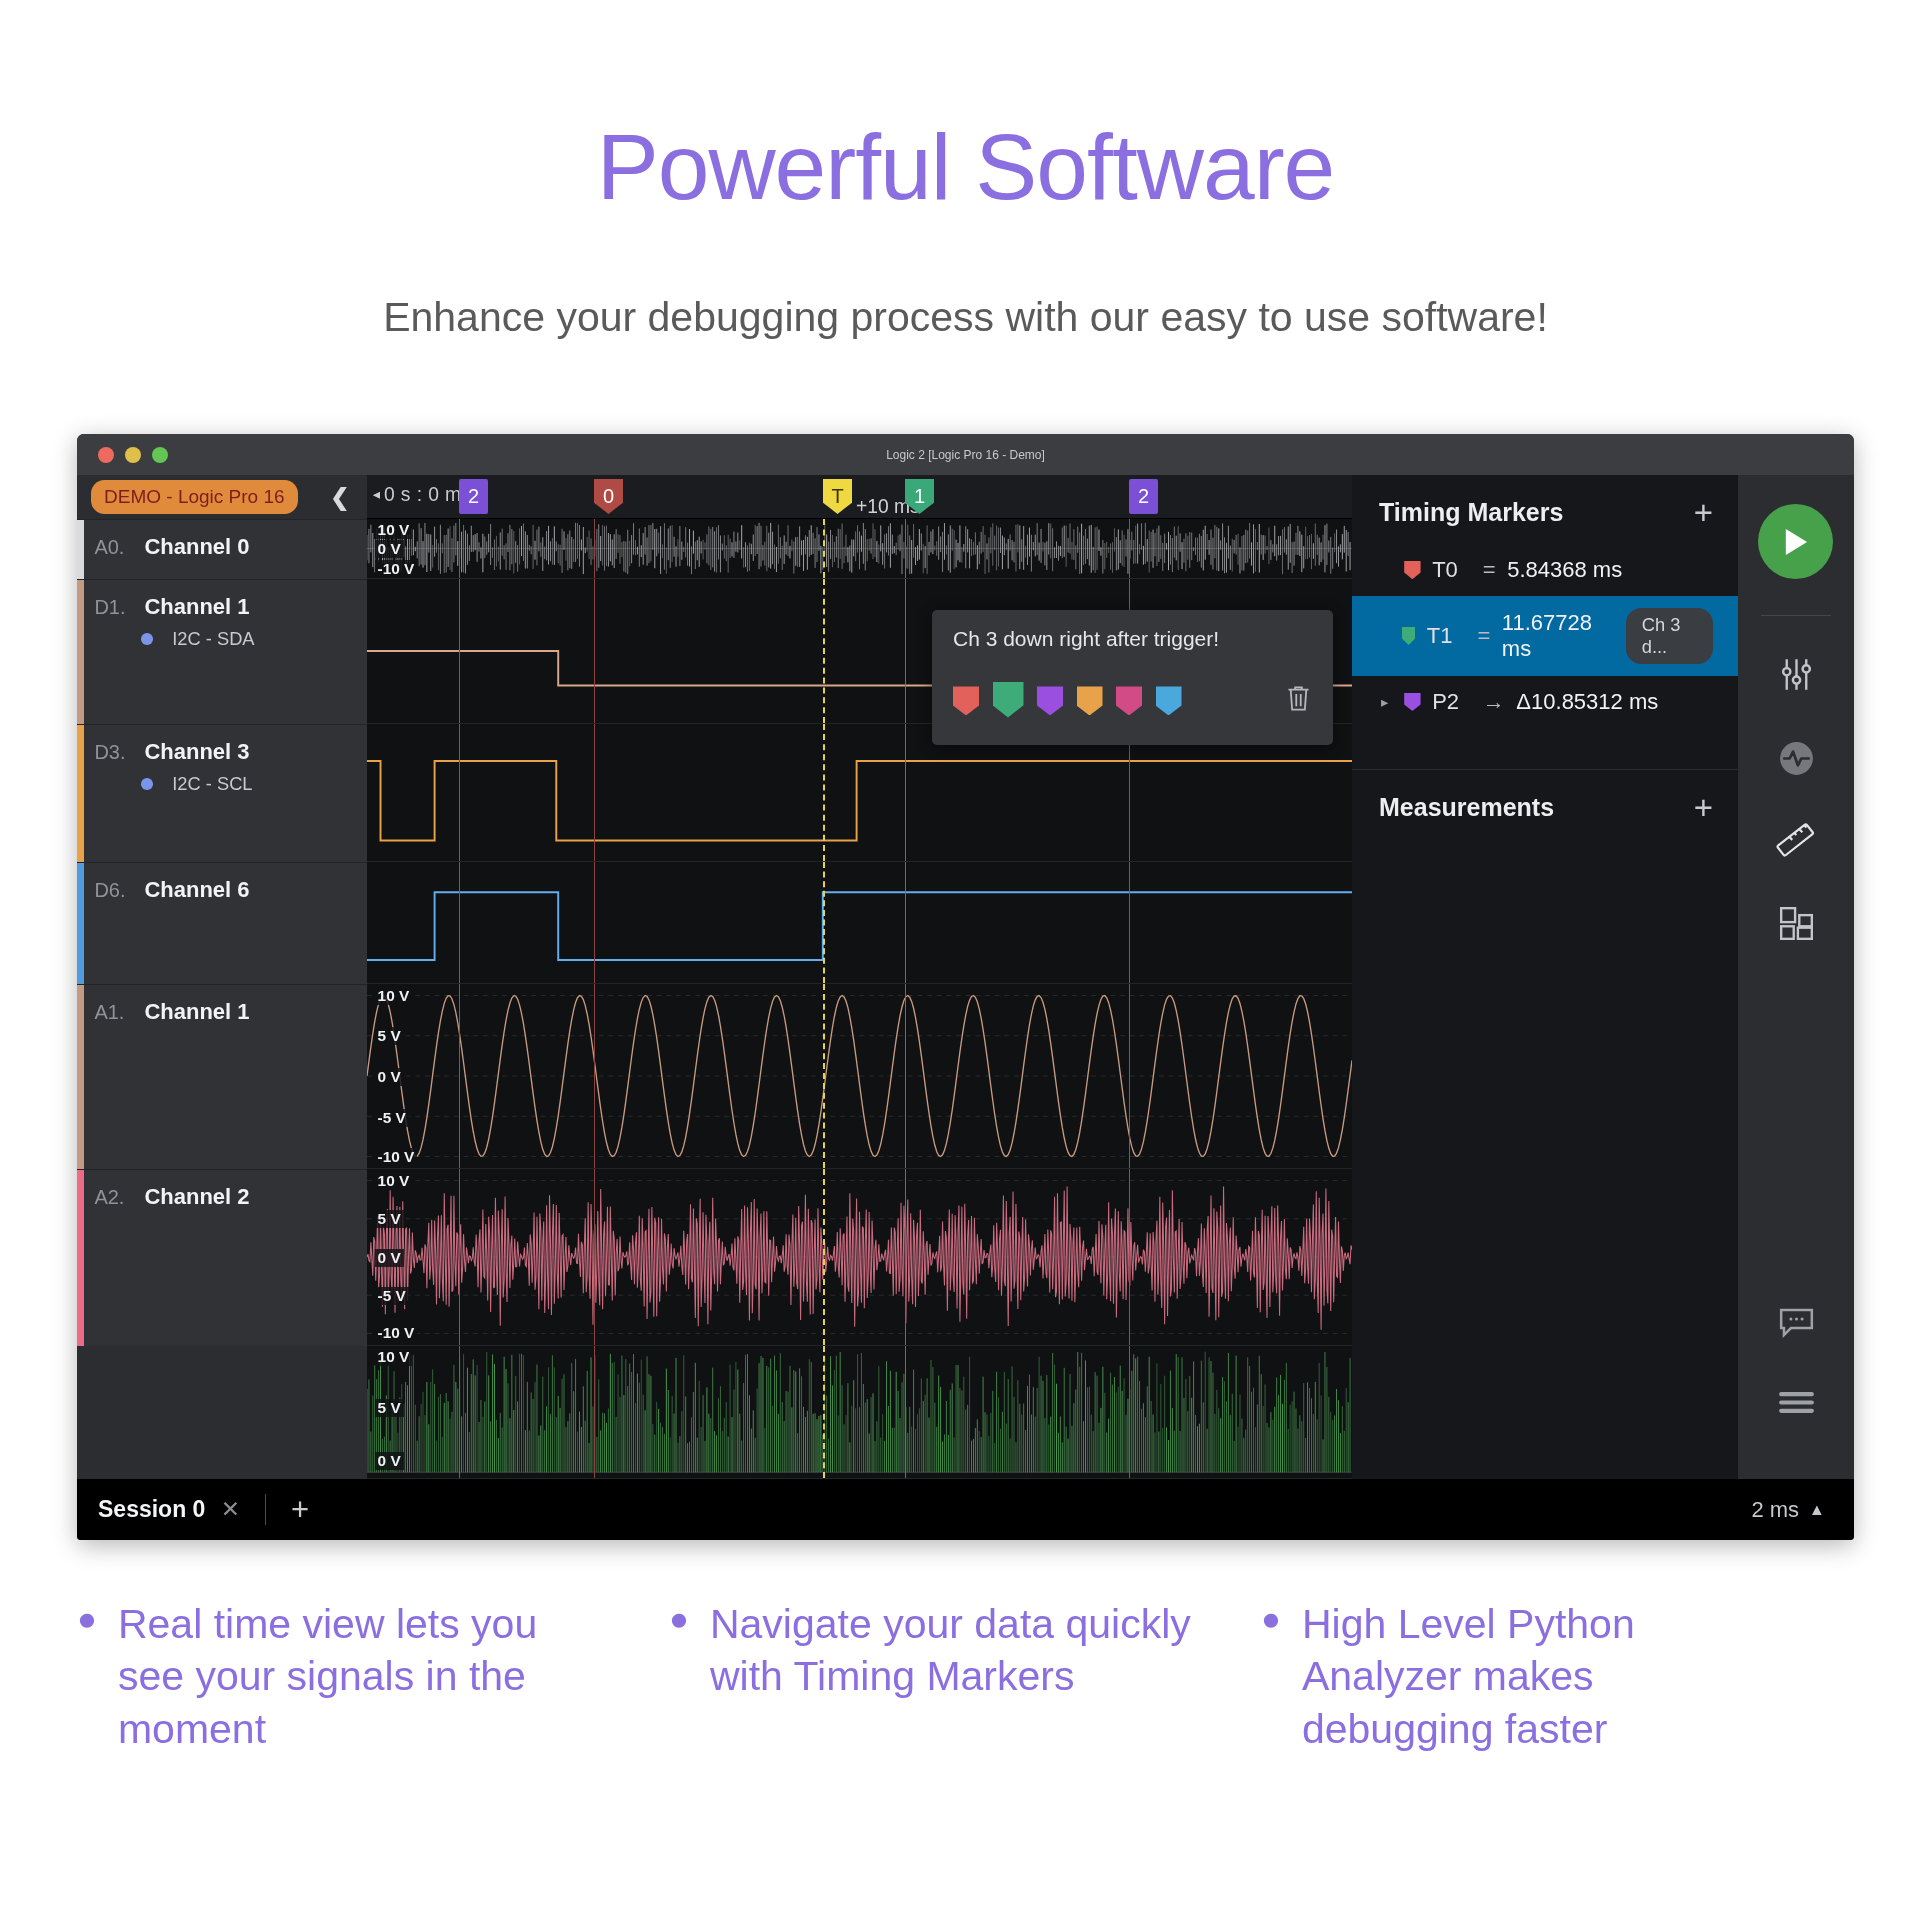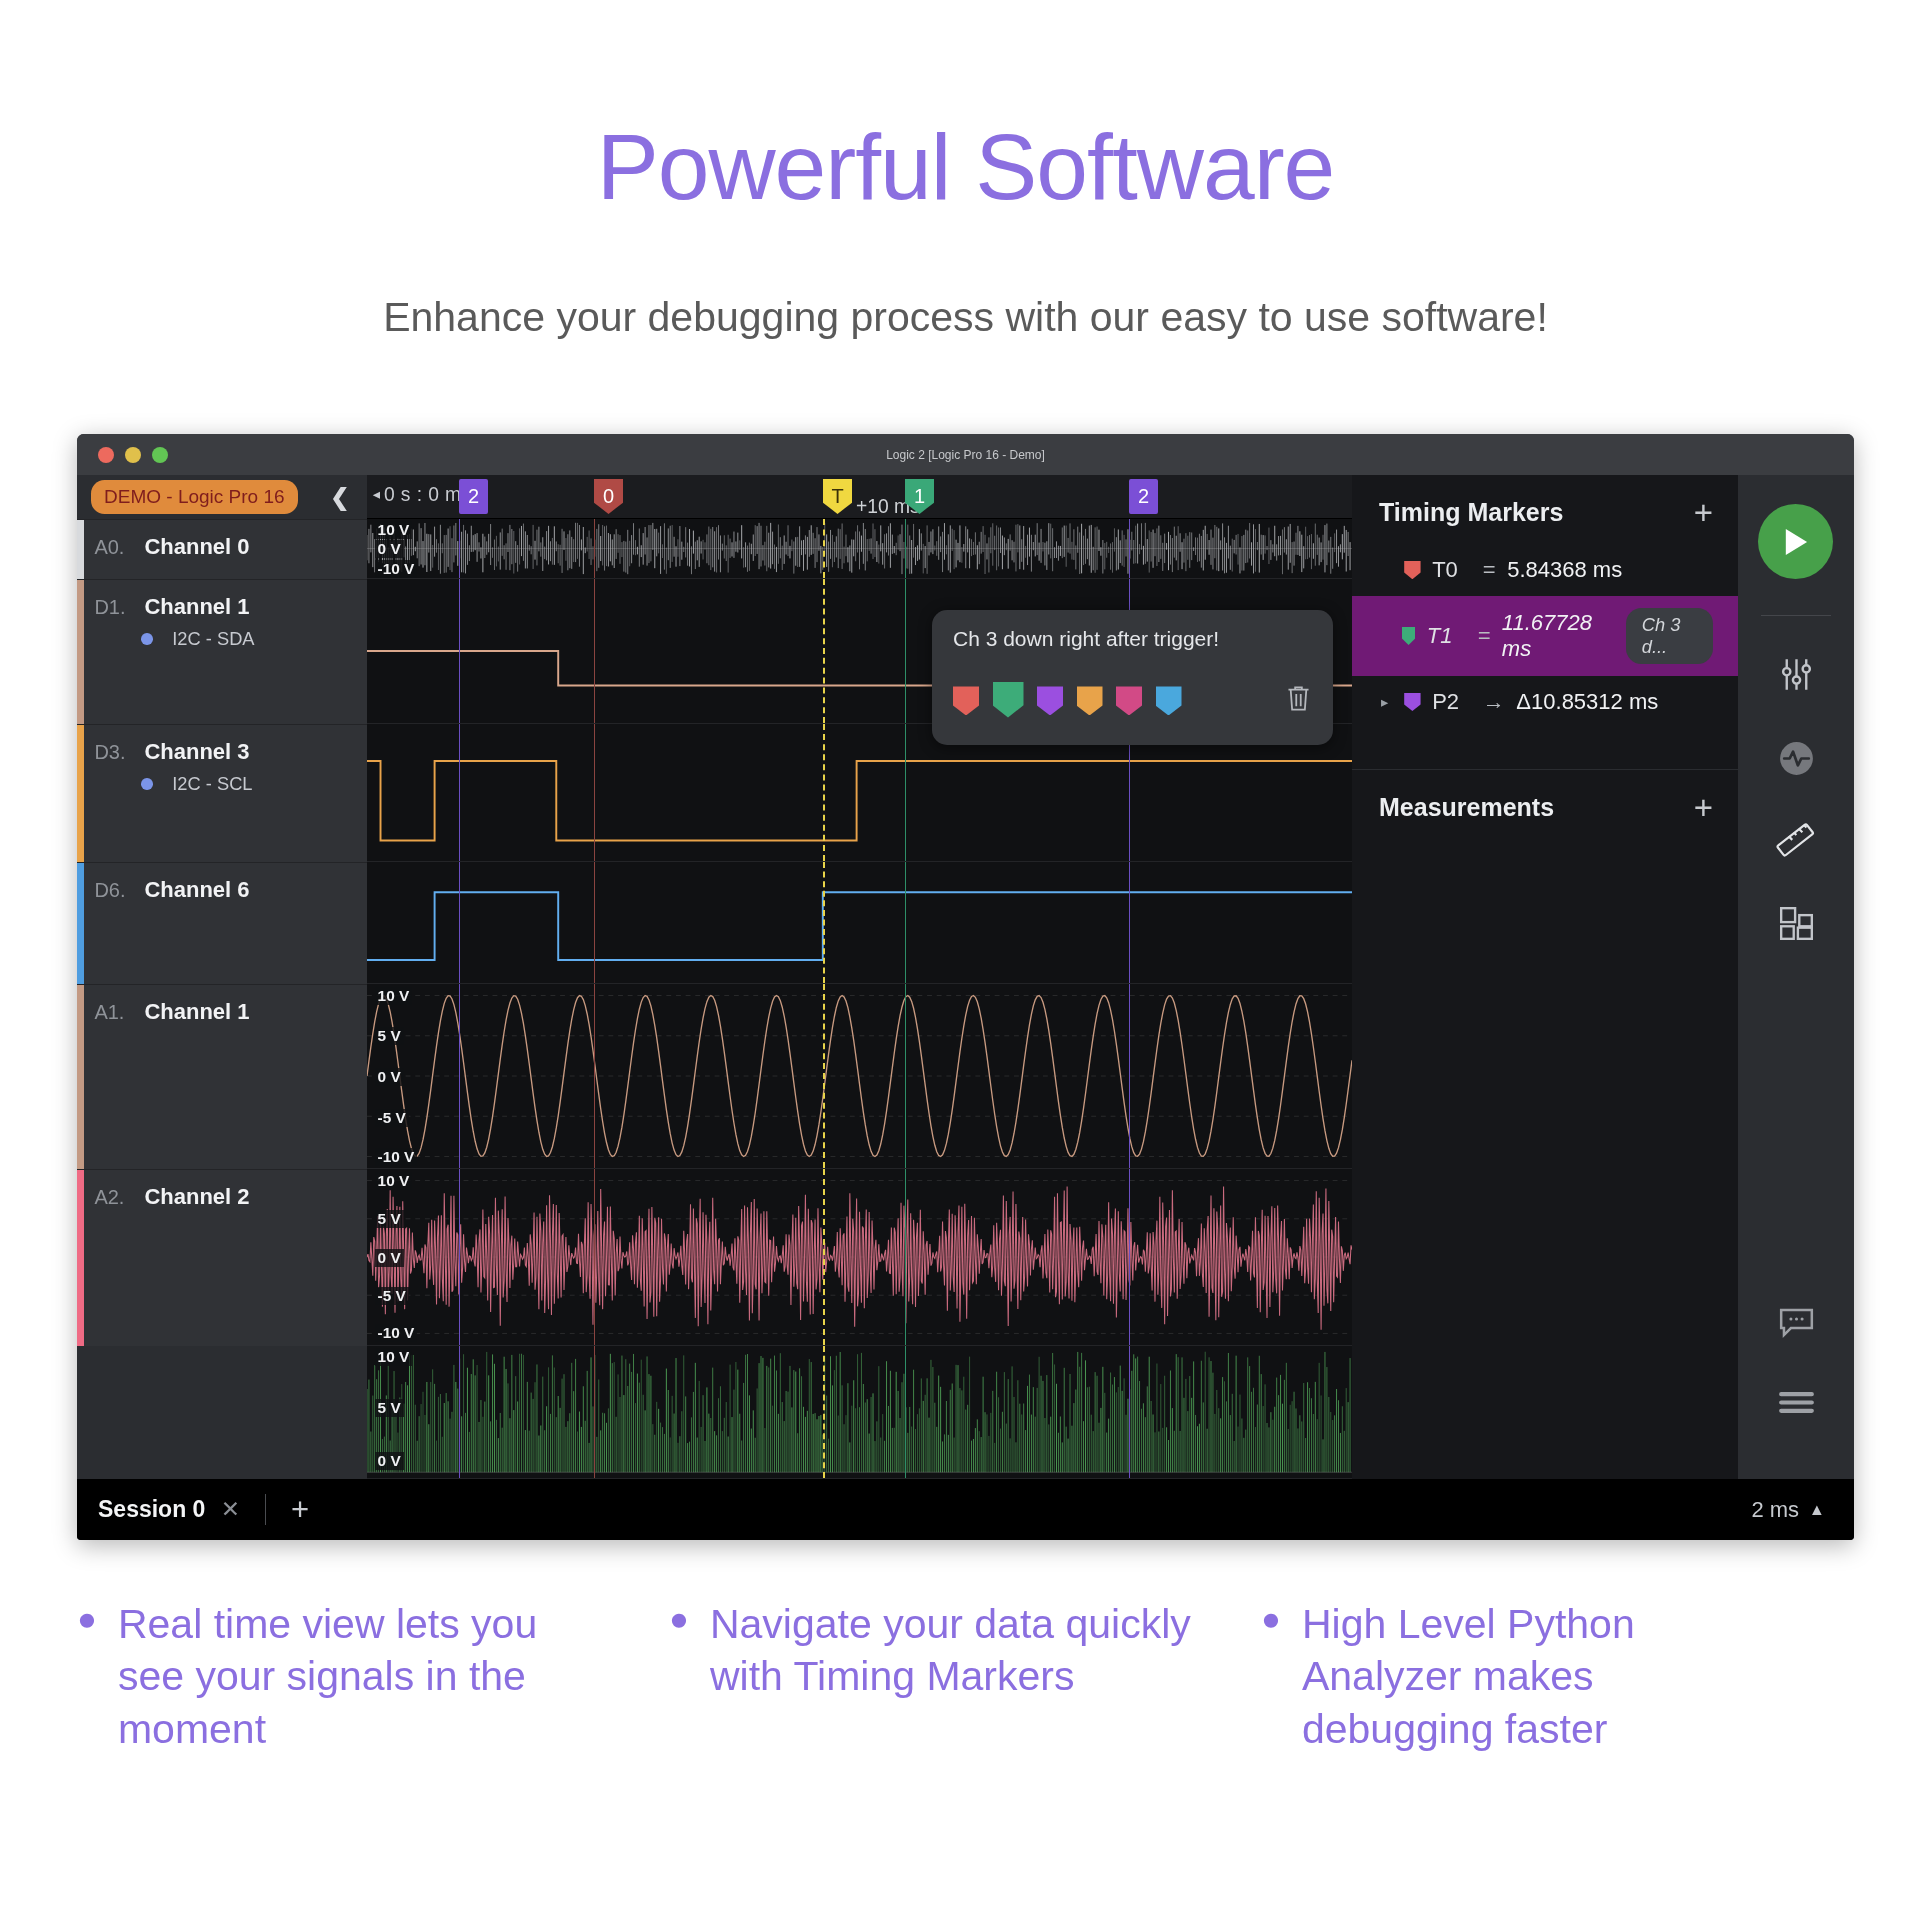--- a/index.html
+++ b/index.html
@@ -100,42 +100,42 @@
   }
   .cursor { position: absolute; top: 0; bottom: 0; width: 1.9px; z-index: 5; }
   .cursor.dashed {
     width: 0; border-left: 2.9px dashed #e8d44a;
   }
   .svgfill { position:absolute; left:0; top:0; width:100%; height:100%; }
 
   
   .tooltip {
     position: absolute; left: 565px; top: 135px; width: 401px; height: 135px;
-    background: #35373b; border-radius: 15px; z-index: 20;
+    background: #35373b; border-radius: 5px; z-index: 20;
     box-shadow: 0 2.9px 13.5px rgba(0,0,0,.45);
     padding: 17.4px 21px;
   }
   .tt-text { font-size: 21px; color: #e4e6e9; }
   .tt-row { display: flex; align-items: center; gap: 13.5px; margin-top: 33px; }
   .sw { width: 26px; height: 29px; clip-path: polygon(0 0,100% 0,100% 66%,50% 100%,0 66%); }
   .sw.sel { width: 31px; height: 36px; margin-top: -2.9px; }
   .tt-trash { margin-left: auto; color: #b5b8bd; }
 
   
   .right-panel { width: 386px; background: #16171a; position: relative; }
   .panel-head {
     display: flex; align-items: center; padding: 23px 25px 17.4px 27px;
   }
   .panel-title { font-size: 25px; color: #eceef0; font-weight: 700; }
   .panel-plus { margin-left: auto; color: #c6c9ce; font-size: 33px; line-height: .7; font-weight: 300; }
   .marker-row {
     display: flex; align-items: center; gap: 11.6px;
     padding: 12.6px 25px 12.6px 29px; font-size: 22px; color: #dfe1e4;
   }
-  .marker-row.sel { background: #701a75; font-style: italic; }
+  .marker-row.sel { background: #0369a1; }
   .mk-caret { color: #9aa0a6; font-size: 14.5px; width: 11.6px; }
   .mk-pin { width: 16.4px; height: 18.3px; clip-path: polygon(0 0,100% 0,100% 64%,50% 100%,0 64%); }
   .mk-name { min-width: 39px; }
   .mk-eq { color: #b9bdc2; }
   .mk-val { color: #f1f2f4; }
   .mk-chip {
     margin-left: 11.6px; background: #3a3d42; border-radius: 15.4px;
     padding: 5.8px 15.4px; font-size: 18.3px; color: #d4d7db; position: relative;
   }
   .panel-sep { height: 1px; background: #2a2c30; margin: 41px 0 0; }

